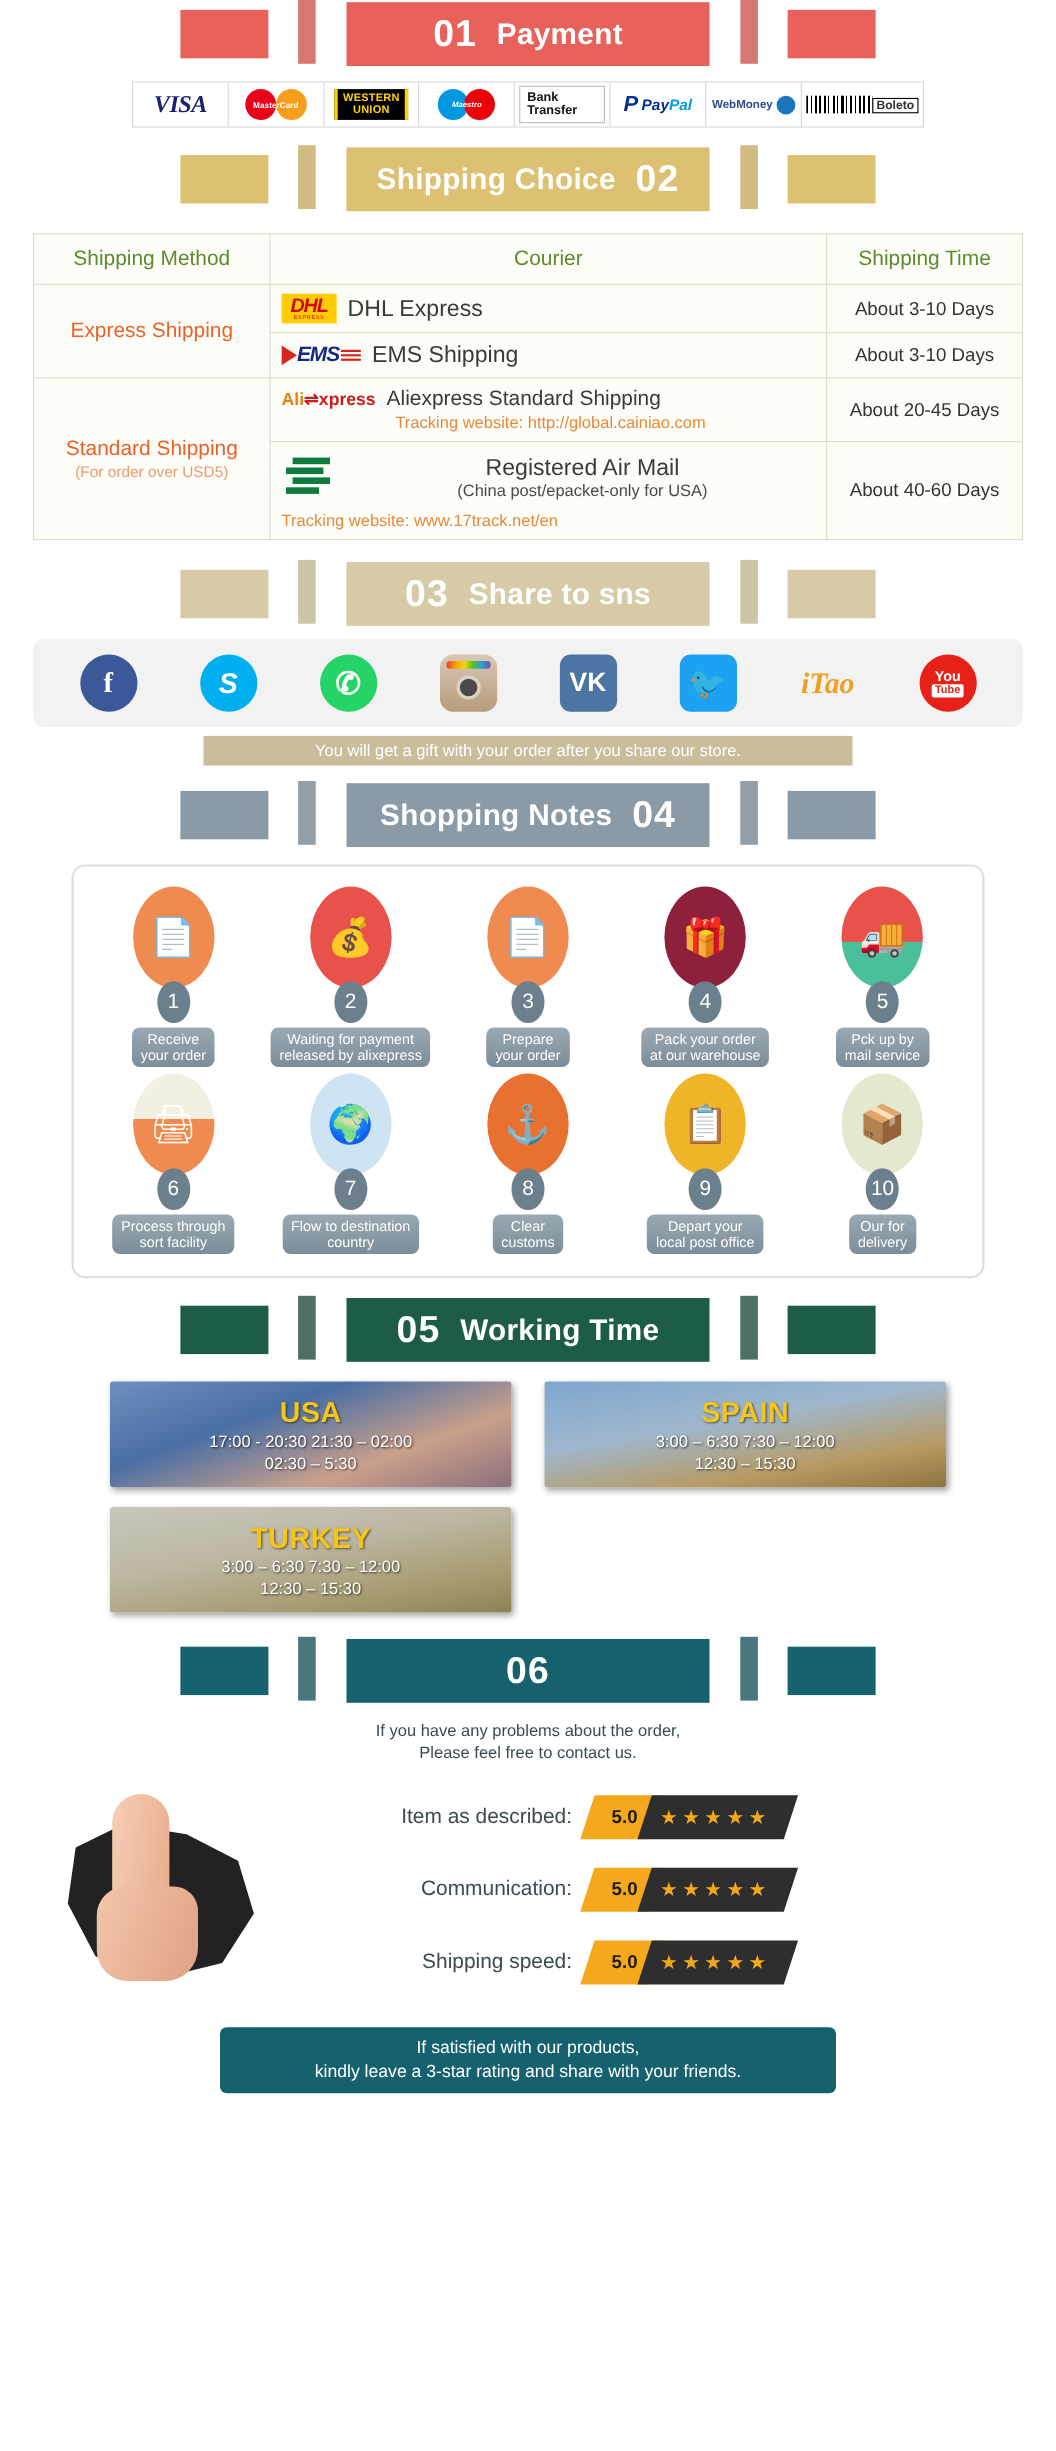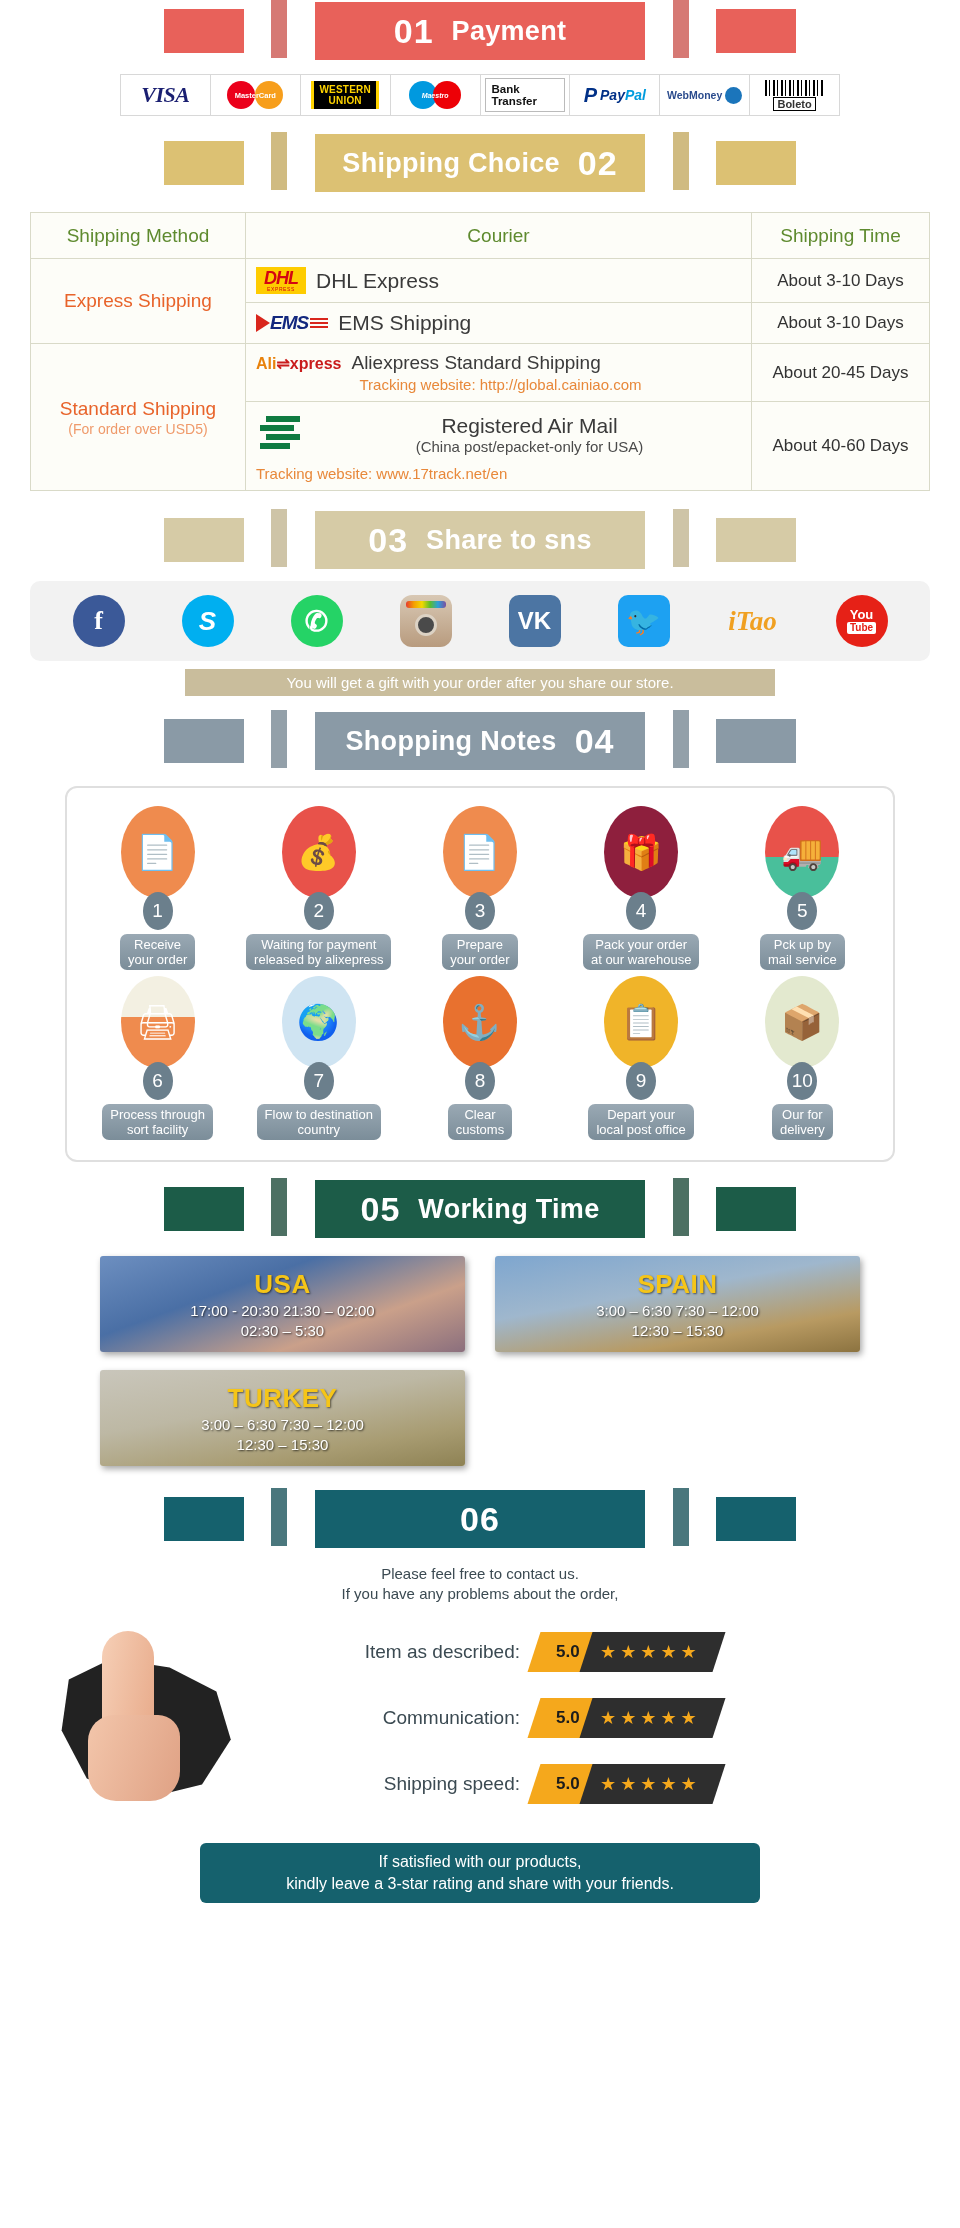--- a/index.html
+++ b/index.html
@@ -54,21 +54,21 @@
   .maestro i.a { left: 0; background: #0099df; }
   .maestro i.b { right: 0; background: #ed0006; }
   .maestro span { position: absolute; inset: 0; display: flex; align-items: center; justify-content: center; font-size: 7px; font-style: italic; font-weight: bold; color: #fff; z-index: 2; }
   .pp { display: flex; align-items: center; gap: 3px; }
   .pp .pp-i { font-size: 20px; font-weight: bold; font-style: italic; color: #003087; line-height: 1; }
   .pp .pp-t { font-size: 14px; font-weight: bold; font-style: italic; }
   .pp .pp-t .a { color: #003087; } .pp .pp-t .b { color: #009cde; }
   .wm { display: flex; align-items: center; gap: 3px; }
   .wm .t { font-size: 10.5px; font-weight: bold; color: #2a4b8d; }
   .wm .g { width: 17px; height: 17px; border-radius: 50%; background: #1b75bb; }
-  .boleto { display: flex; flex-direction: column; align-items: center; }
+  .boleto { display: flex; flex-direction: row; align-items: center; }
   .boleto .bars { height: 16px; width: 60px;
     background: repeating-linear-gradient(90deg,#000 0 2px,#fff 2px 4px,#000 4px 5px,#fff 5px 8px); }
   .boleto .bl { font-size: 11px; font-weight: bold; border: 1px solid #000; padding: 0 3px; margin-top: 1px; }
 
   
   .ship-table { width: 900px; margin: 18px auto 0; border-collapse: collapse; background: #fdfdf8; }
   .ship-table td, .ship-table th { border: 1px solid #d9dac8; padding: 8px 6px; vertical-align: middle; }
   .ship-table th { font-size: 19px; font-weight: normal; color: #5e8a2e; text-align: center; height: 46px; }
   .col-method { width: 215px; text-align: center; }
   .col-courier { text-align: left; padding-left: 10px !important; }
@@ -455,22 +455,22 @@
     <div class="rb-wing left" style="background:#15616d"></div>
     <div class="rb-fold" style="background:#0d4952"></div>
     <div class="rb-center" style="background:#15616d">
       <span class="rb-num">06</span>
     </div>
     <div class="rb-fold" style="background:#0d4952"></div>
     <div class="rb-wing right" style="background:#15616d"></div>
   </div>
 
   <div class="fb-intro">
+    <div>If you have any problems about the order,</div>
     <div>Please feel free to contact us.</div>
-    <div>If you have any problems about the order,</div>
   </div>
 
   <div class="fb-body">
     <div class="thumb-wrap">
       <span class="paper-hole"></span>
       <span class="thumb">
         <span class="finger"></span>
           <span class="fist"></span>
       </span>
     </div>

